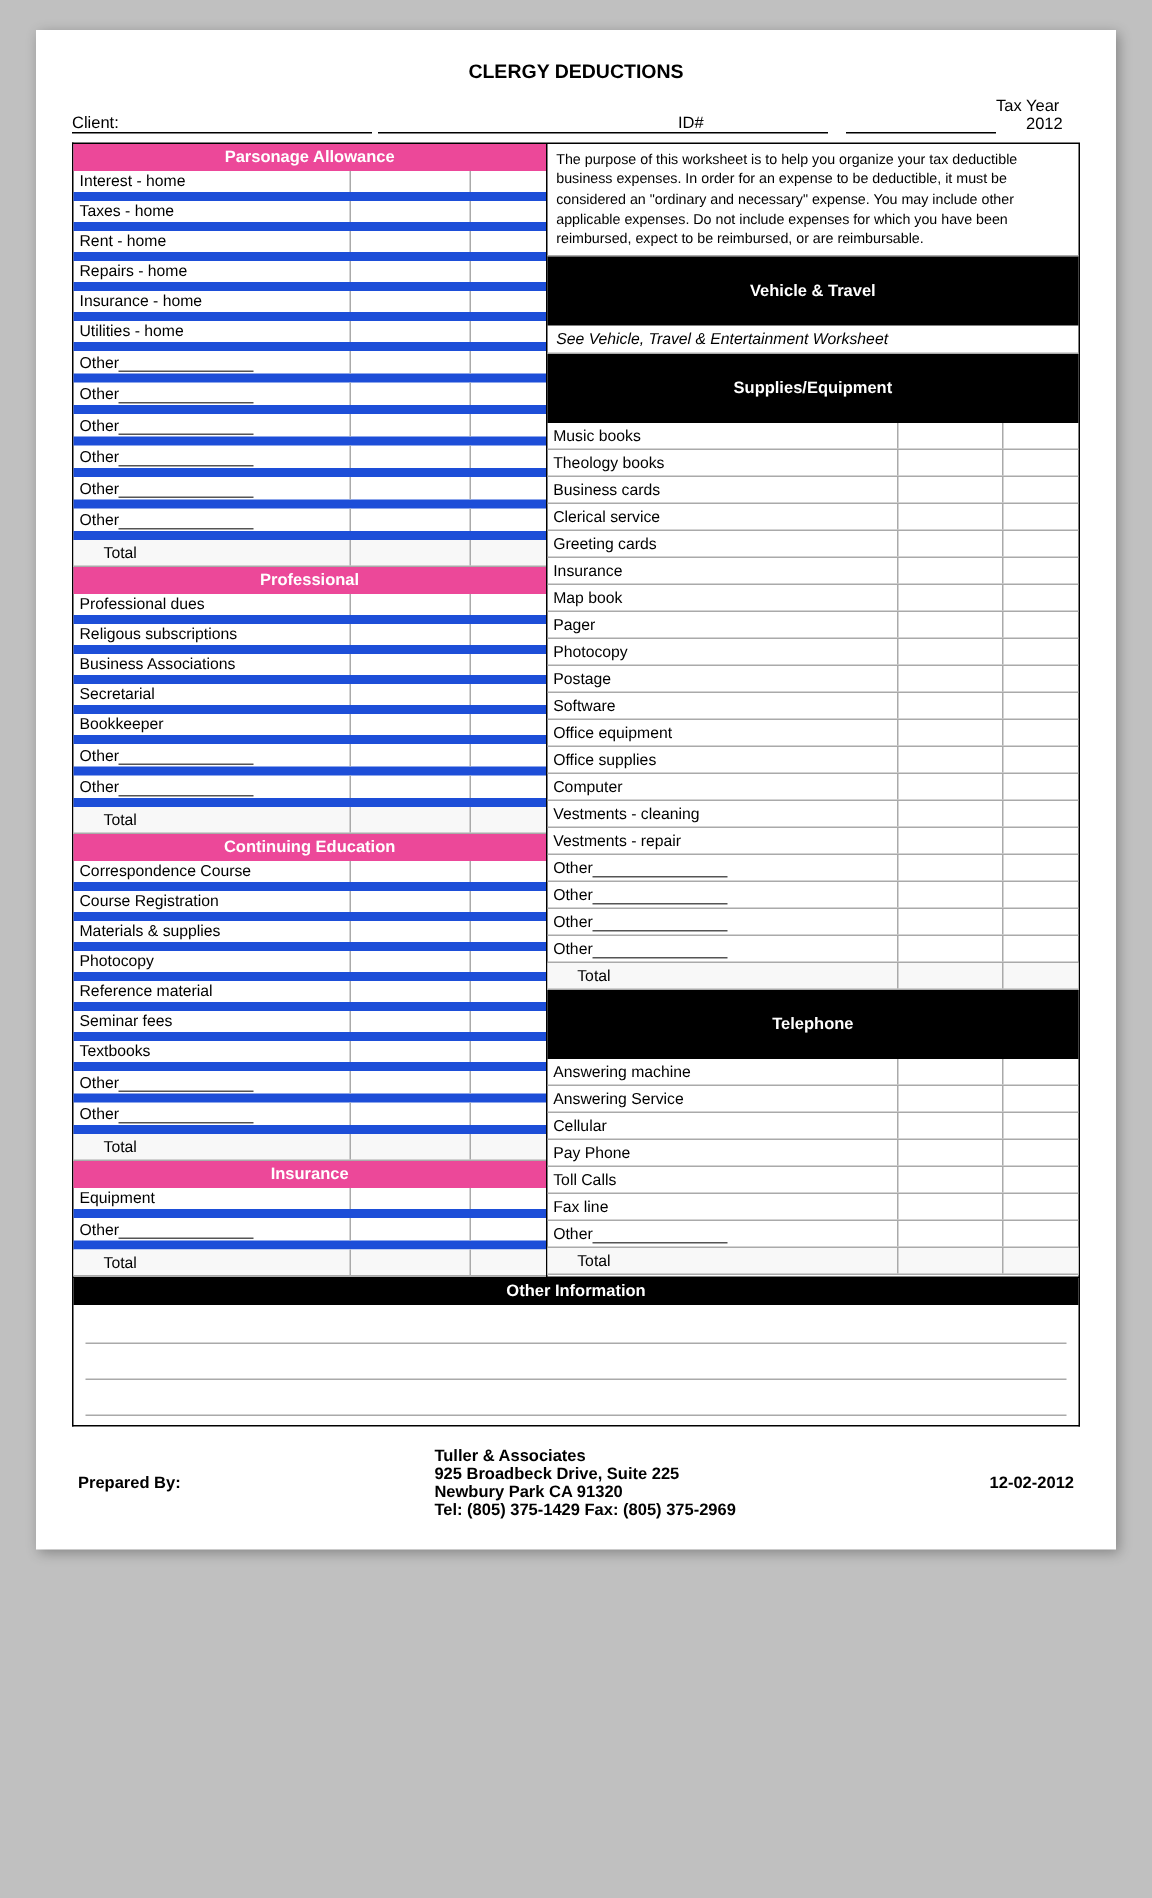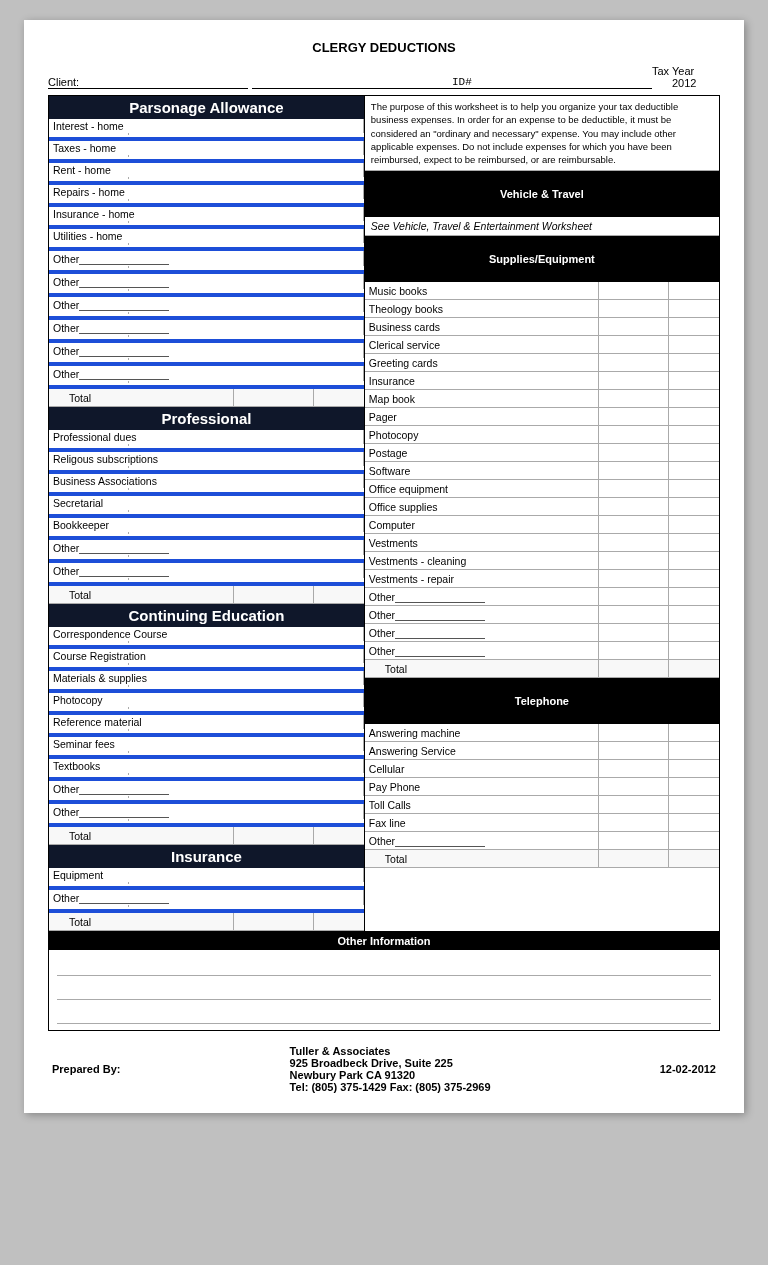--- a/index.html
+++ b/index.html
@@ -32,55 +32,53 @@
     .client-line {
       display: flex;
       align-items: flex-end;
       gap: 4px;
       font-size: 11px;
     }
     .client-line span { border-bottom: 1px solid #000; display: inline-block; width: 200px; }
     .id-line {
       display: flex;
       align-items: flex-end;
-      gap: 0;
+      gap: 12px;
       font-size: 11px;
-      font-family: Liberation Mono, monospace;
     }
     .id-line span { border-bottom: 1px solid #000; display: inline-block; width: 100px; }
     .taxyear-line { font-size: 11px; }
     .main-grid {
       display: flex;
       gap: 0;
       width: 100%;
     }
     .left-col {
       width: 47%;
       border: 1px solid #000;
       border-right: none;
     }
     .right-col {
       width: 53%;
       border: 1px solid #000;
       display: flex;
       flex-direction: column;
     }
     .section-header {
-      background: #0f172a;
+      background: #ec4899;
       color: #fff;
       text-align: center;
       font-weight: bold;
-      font-size: 15px;
+      font-size: 11px;
       padding: 3px 2px;
     }
     .row {
       display: flex;
-      border-bottom: 4px solid #1d4ed8;
+      border-bottom: 6px solid #1d4ed8;
       min-height: 18px;
-      flex-direction: column;
     }
     .row:last-child { border-bottom: none; }
     .row-label {
       flex: 1;
       padding: 1px 4px;
       font-size: 10.5px;
       display: flex;
       align-items: center;
       border-right: 1px solid #aaa;
     }
@@ -603,27 +601,20 @@
       </div>
       <div class="right-row">
         <div class="right-row-label">
             <span>Computer</span>
           </div>
         <div class="right-row-value"></div>
         <div class="right-row-value2"></div>
       </div>
       <div class="right-row">
         <div class="right-row-label">
-            <span>Vestments</span>
-          </div>
-        <div class="right-row-value"></div>
-        <div class="right-row-value2"></div>
-      </div>
-      <div class="right-row">
-        <div class="right-row-label">
             <span>Vestments - cleaning</span>
           </div>
         <div class="right-row-value"></div>
         <div class="right-row-value2"></div>
       </div>
       <div class="right-row">
         <div class="right-row-label">
             <span>Vestments - repair</span>
           </div>
         <div class="right-row-value"></div>

